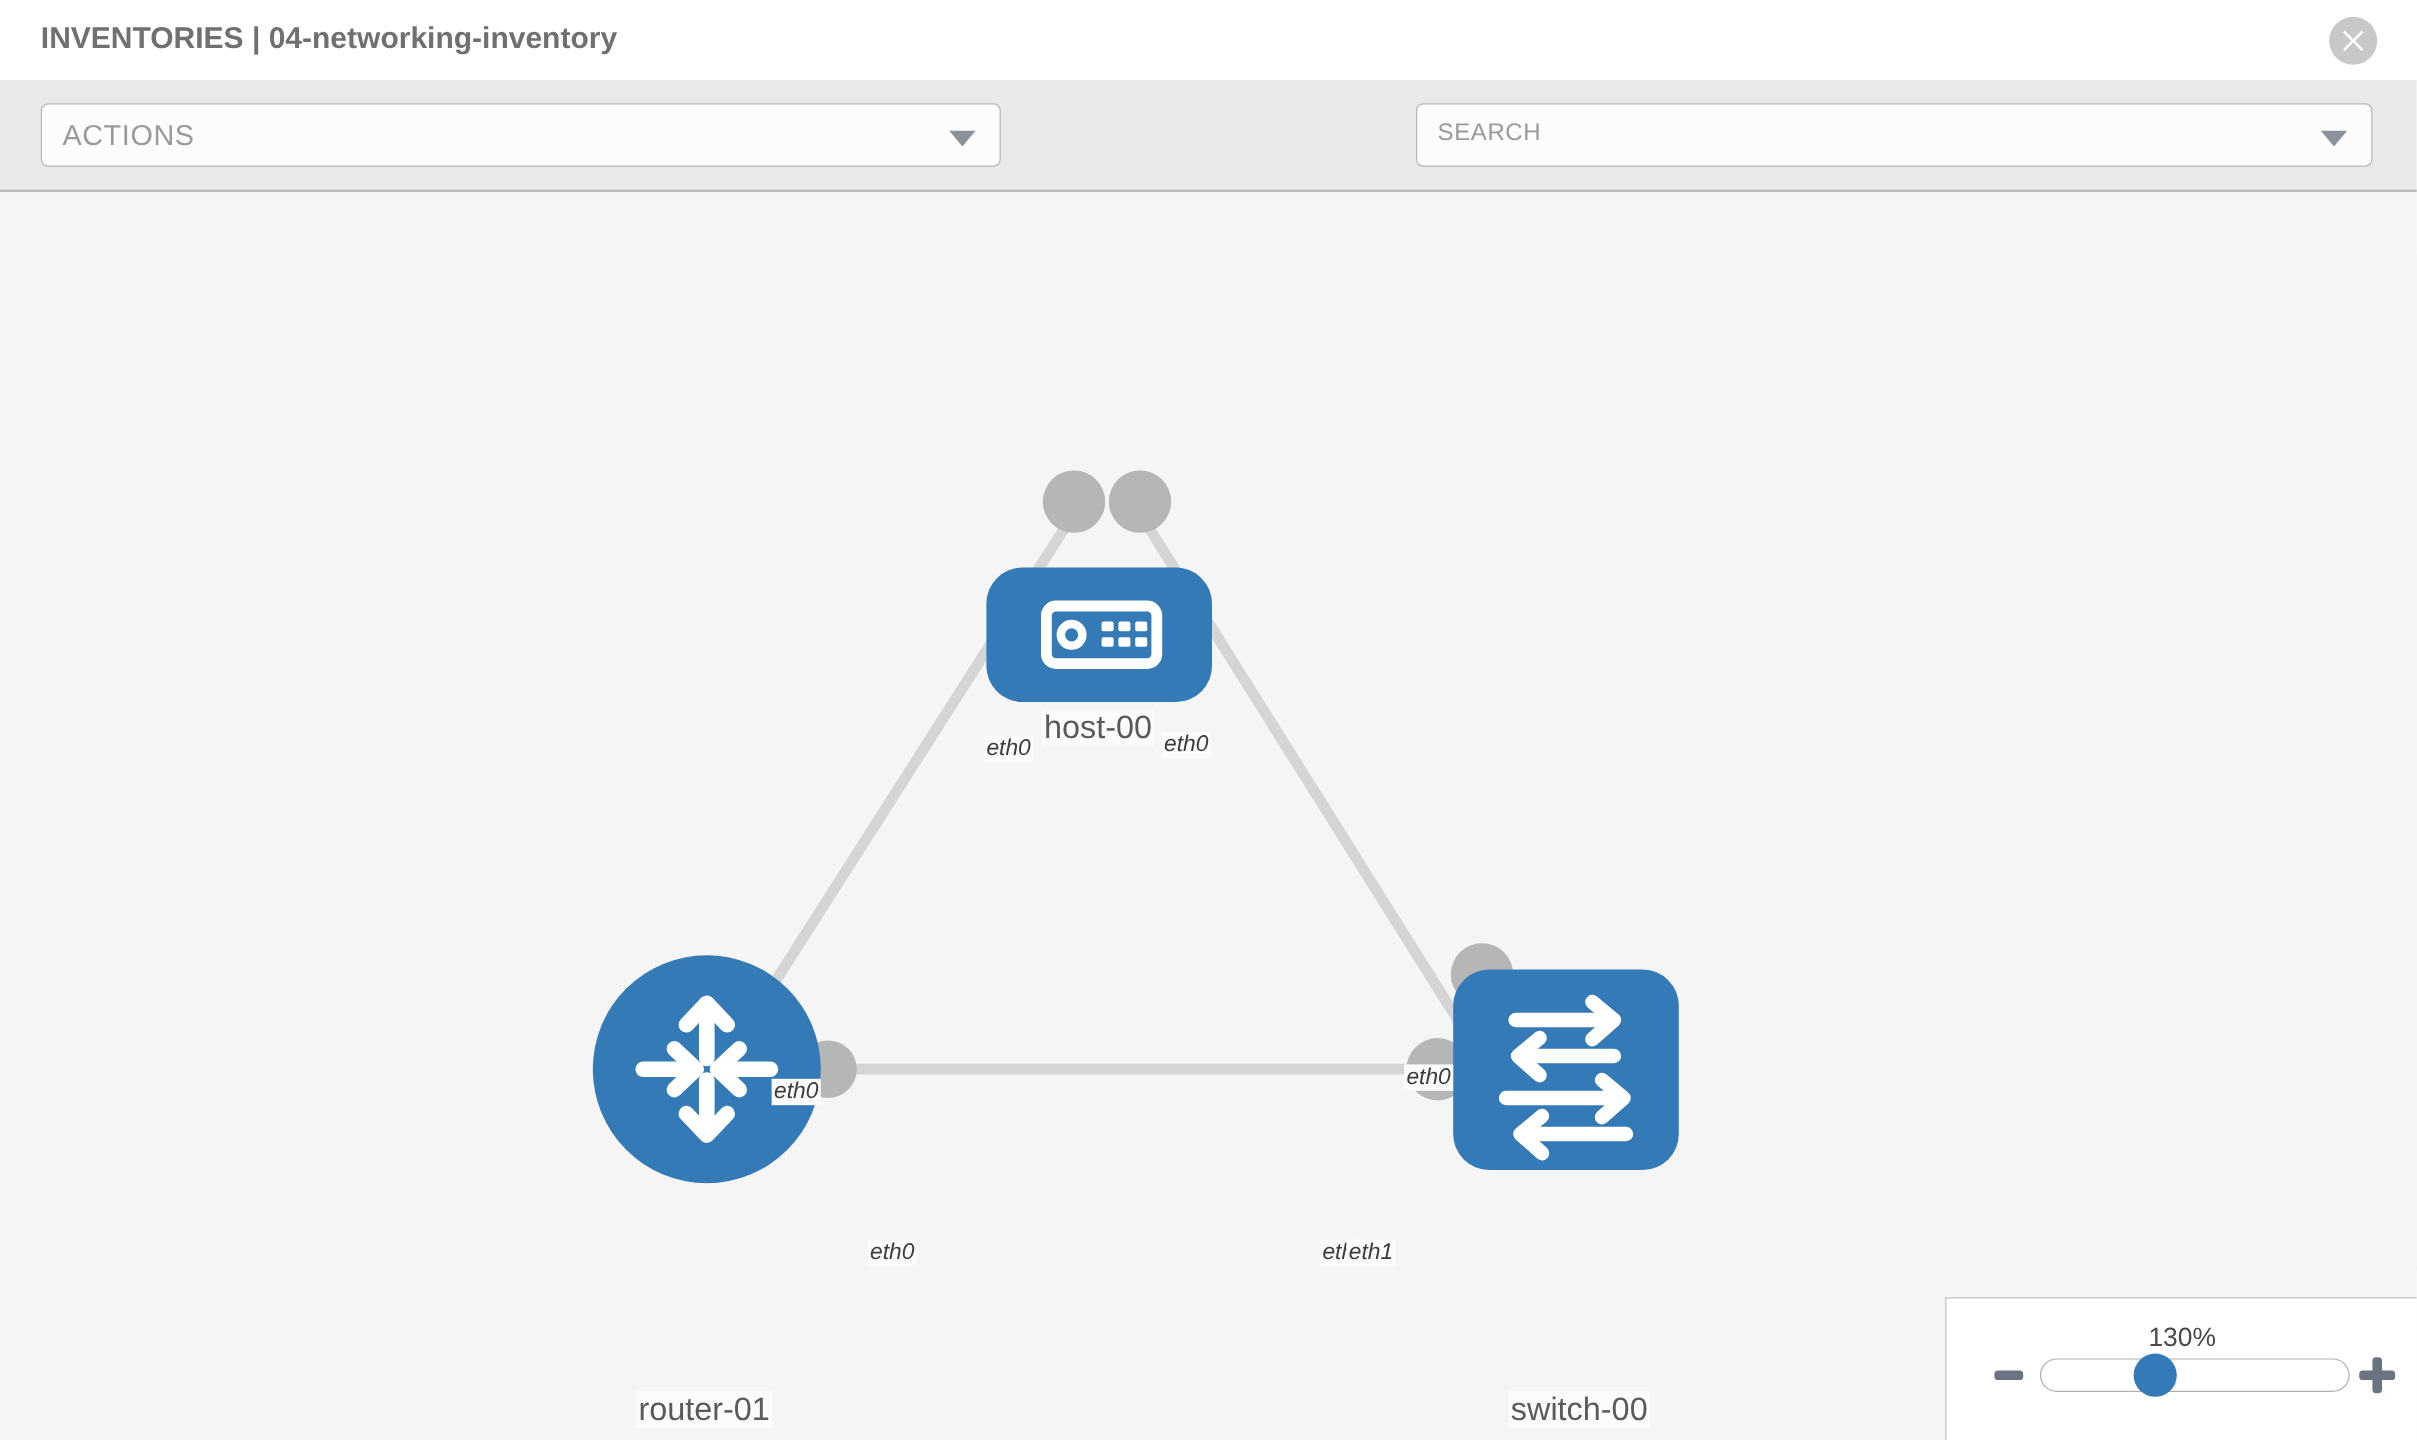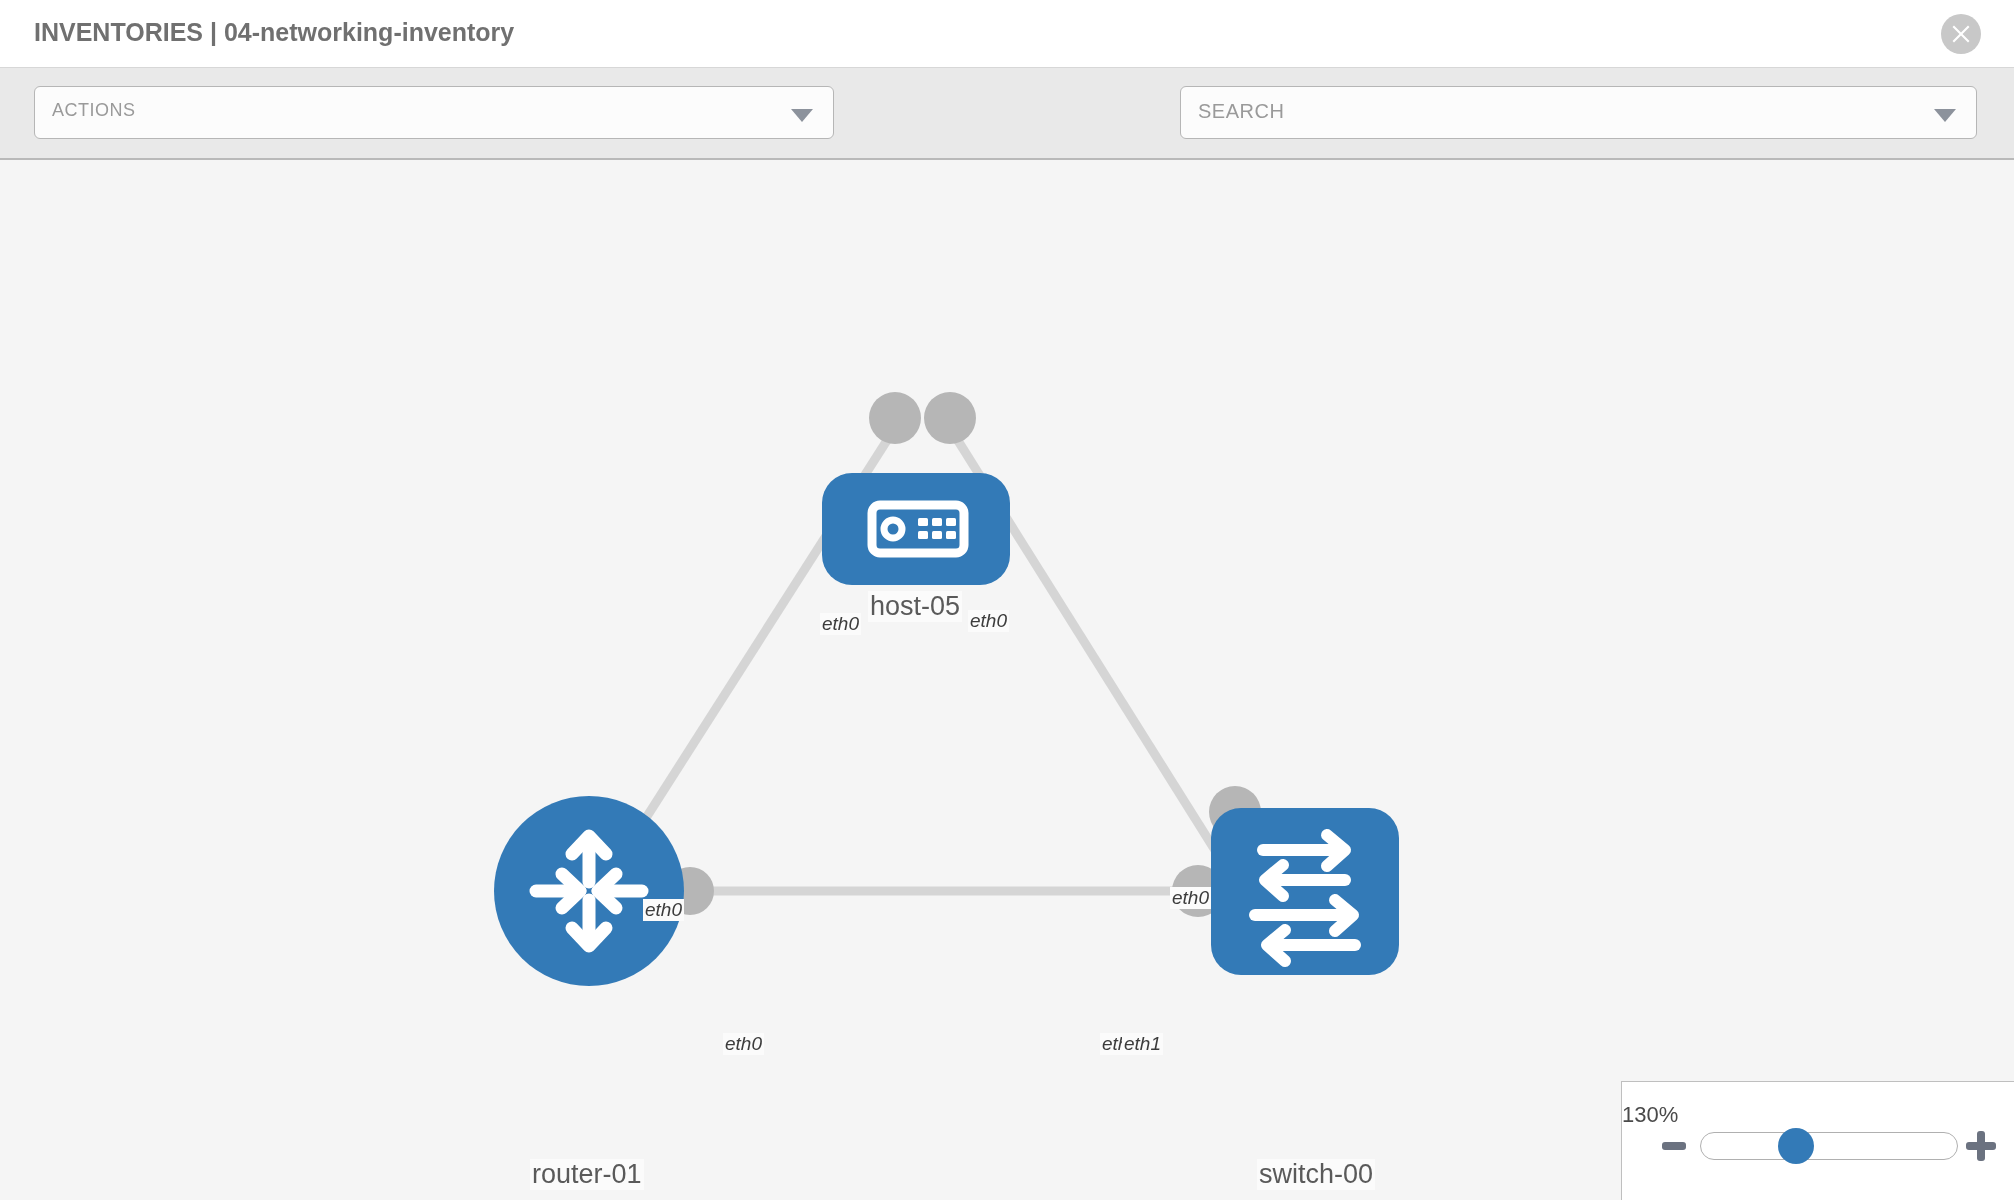--- a/index.html
+++ b/index.html
@@ -66,21 +66,21 @@
     background: #fcfcfc;
     border: 1px solid #b6b6b6;
     border-radius: 6px;
     box-sizing: border-box;
     cursor: pointer;
   }
   .actions-select .sel-label {
     position: absolute;
     left: 17px;
     top: 13px;
-    font-size: 18px;
+    font-size: 24px;
     color: #9a9a9a;
     letter-spacing: 0.5px;
   }
   .caret {
     position: absolute;
     right: 20px;
     top: 22px;
     width: 0; height: 0;
     border-left: 11px solid transparent;
     border-right: 11px solid transparent;
@@ -160,21 +160,21 @@
     border: 1px solid #bfbfbf;
     border-right: none;
     border-bottom: none;
     box-sizing: border-box;
   }
   .zoom-value {
     position: absolute;
     left: 0;
     top: 20px;
     width: 393px;
-    text-align: left;
+    text-align: center;
     font-size: 22px;
     color: #4a4a4a;
   }
   .zoom-minus {
     position: absolute;
     left: 40px;
     top: 60px;
     width: 24px;
     height: 8px;
     border-radius: 3px;
@@ -328,21 +328,21 @@
         <polyline points="1335,740 1353,755 1335,771"></polyline>
 
         <line x1="1355" y1="785" x2="1270" y2="785"></line>
         <polyline points="1285,770 1267,785 1285,801"></polyline>
       </g>
     </g>
   </svg>
 
   <span class="iface-label" style="left:820px; top:453px;">eth0</span>
 
-  <span class="node-label" style="left:868px; top:431px;">host-05</span>
+  <span class="node-label" style="left:868px; top:431px;">host-00</span>
 
   <span class="iface-label" style="left:968px; top:450px;">eth0</span>
 
   <span class="iface-label" style="left:643px; top:739px;">eth0</span>
 
   <span class="iface-label" style="left:1170px; top:727px;">eth0</span>
 
   <span class="iface-label" style="left:723px; top:873px;">eth0</span>
 
   <span class="iface-label" style="left:1100px; top:873px;">eth</span>

